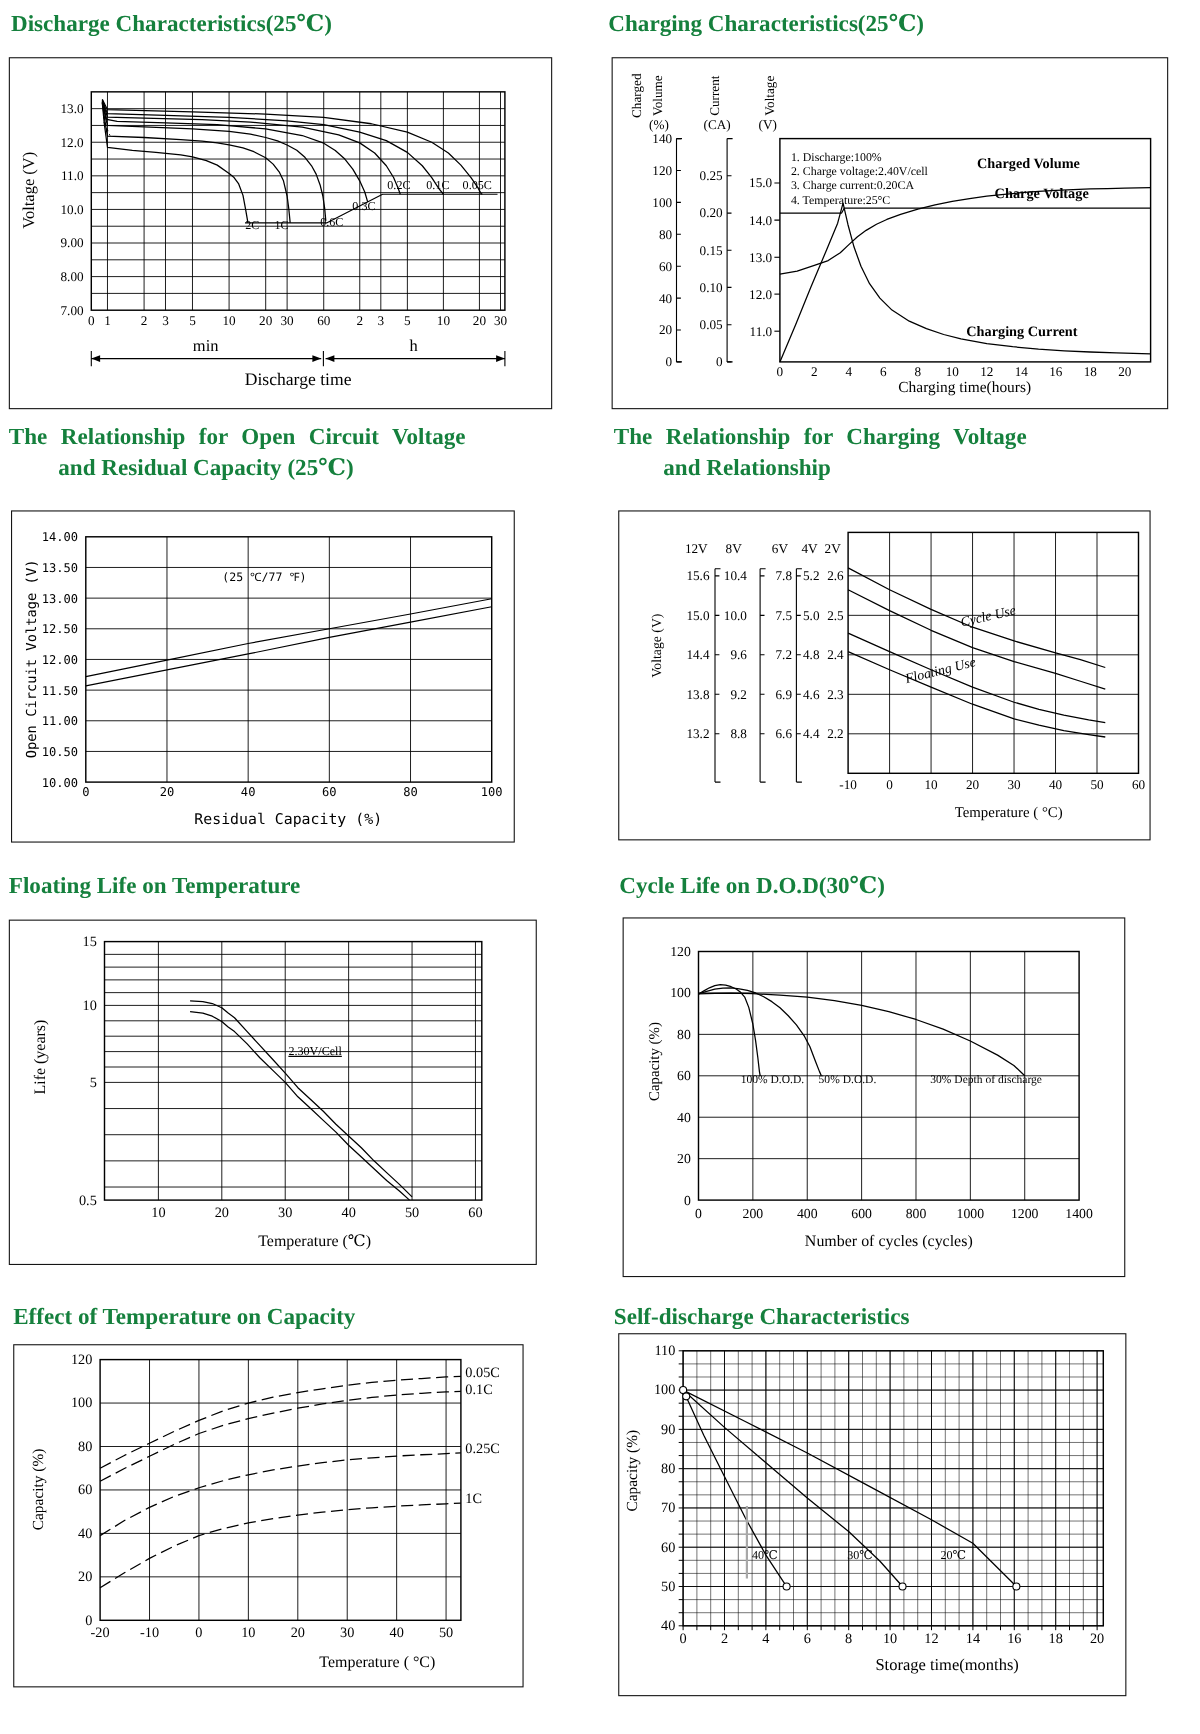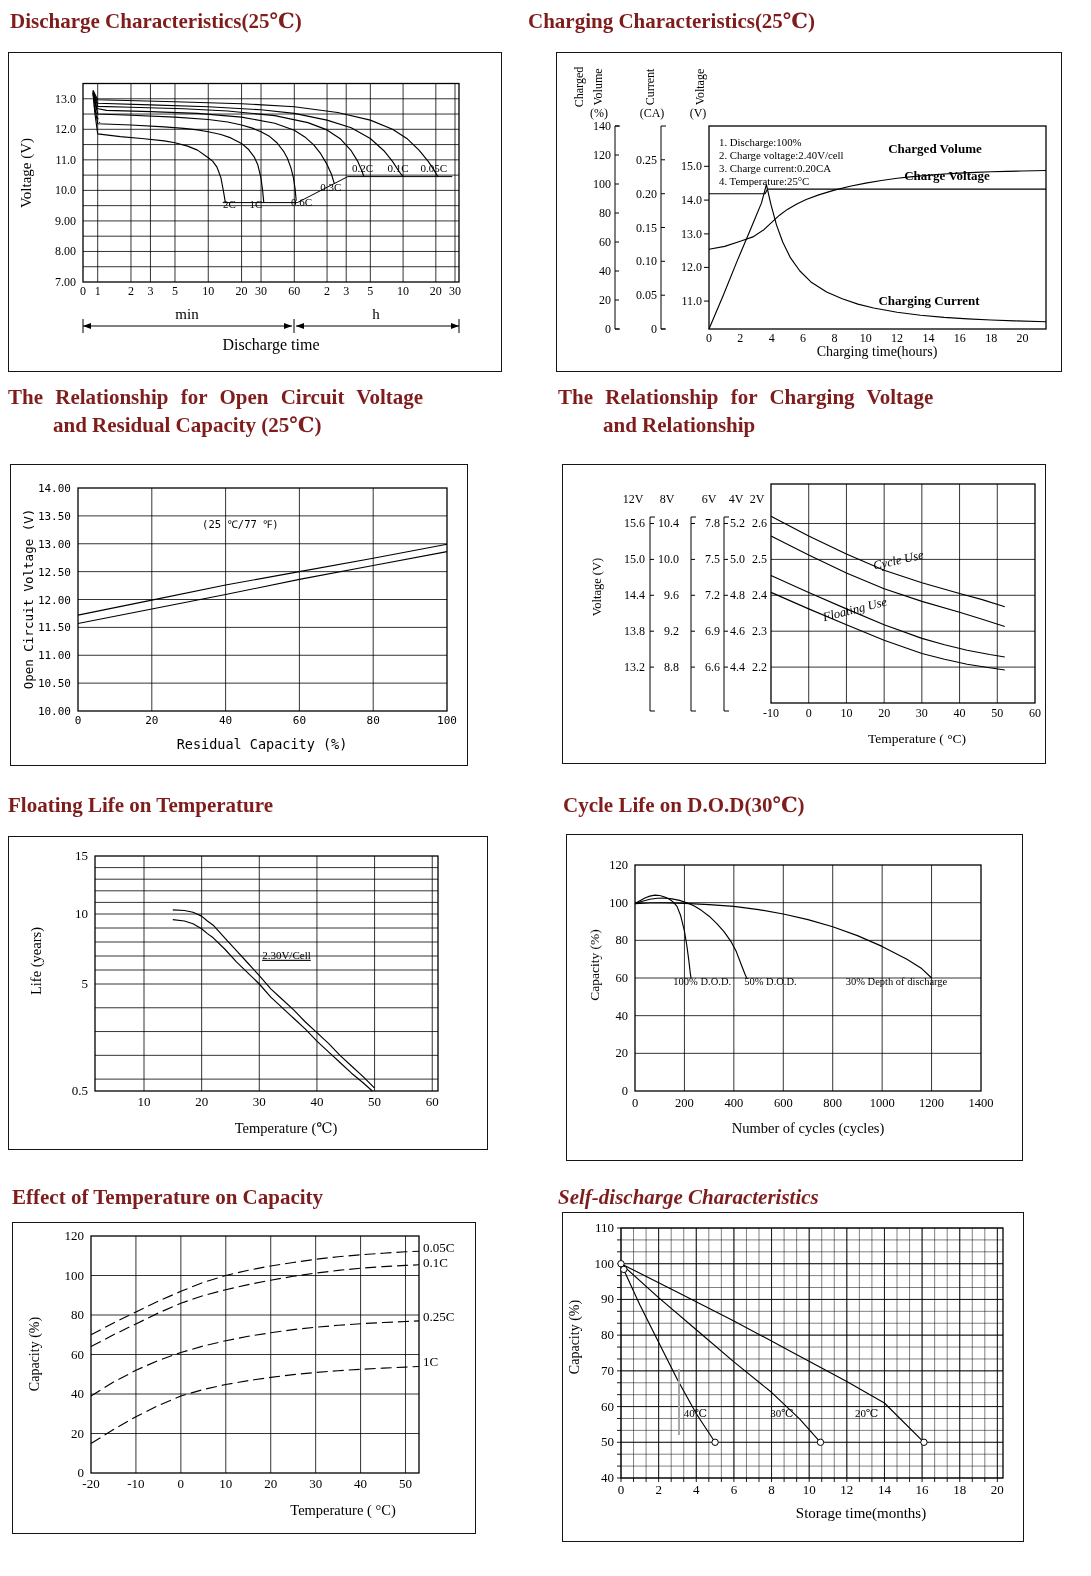--- a/index.html
+++ b/index.html
@@ -1,27 +1,27 @@
 <!DOCTYPE html>
 <html><head>
 <meta charset="utf-8">
 <style>
   html,body{margin:0;padding:0;background:#fff;}
   #page{position:relative;width:1091px;height:1576px;background:#ffffff;
         font-family:"Liberation Serif","DejaVu Serif",serif;color:#000;overflow:hidden;}
   .sec{display:contents;}
-  .title{position:absolute;margin:0;font-weight:bold;font-size:21px;line-height:1.32;color:#7f1d1d;}
+  .title{position:absolute;margin:0;font-weight:bold;font-size:21px;line-height:1.32;color:#15803d;}
   .title .l2{display:block;margin-left:45px;}
   .just{word-spacing:7px;}
   .frame{position:absolute;border:1.6px solid #151515;background:#fff;}
   svg{display:block;}
-  #t1{left:10px;top:8px;}  #t2{left:528px;top:8px;}
+  #t1{left:10px;top:8px;}  #t2{left:553px;top:8px;}
   #t3{left:8px;top:384px;width:504px;}  #t4{left:558px;top:384px;width:452px;}
   #t5{left:8px;top:792px;}  #t6{left:563px;top:792px;}
-  #t7{left:12px;top:1184px;}  #t8{left:558px;top:1184px;font-style:italic;}
+  #t7{left:12px;top:1184px;}  #t8{left:558px;top:1184px;}
   #f1{left:8px;top:52px;}   #f2{left:556px;top:52px;}
   #f3{left:10px;top:464px;} #f4{left:562px;top:464px;padding-left:24px;}
   #f5{left:8px;top:836px;}  #f6{left:566px;top:834px;}
   #f7{left:12px;top:1222px;} #f8{left:562px;top:1212px;}
 </style>
 </head>
 <body>
 
 <div id="page">
 

